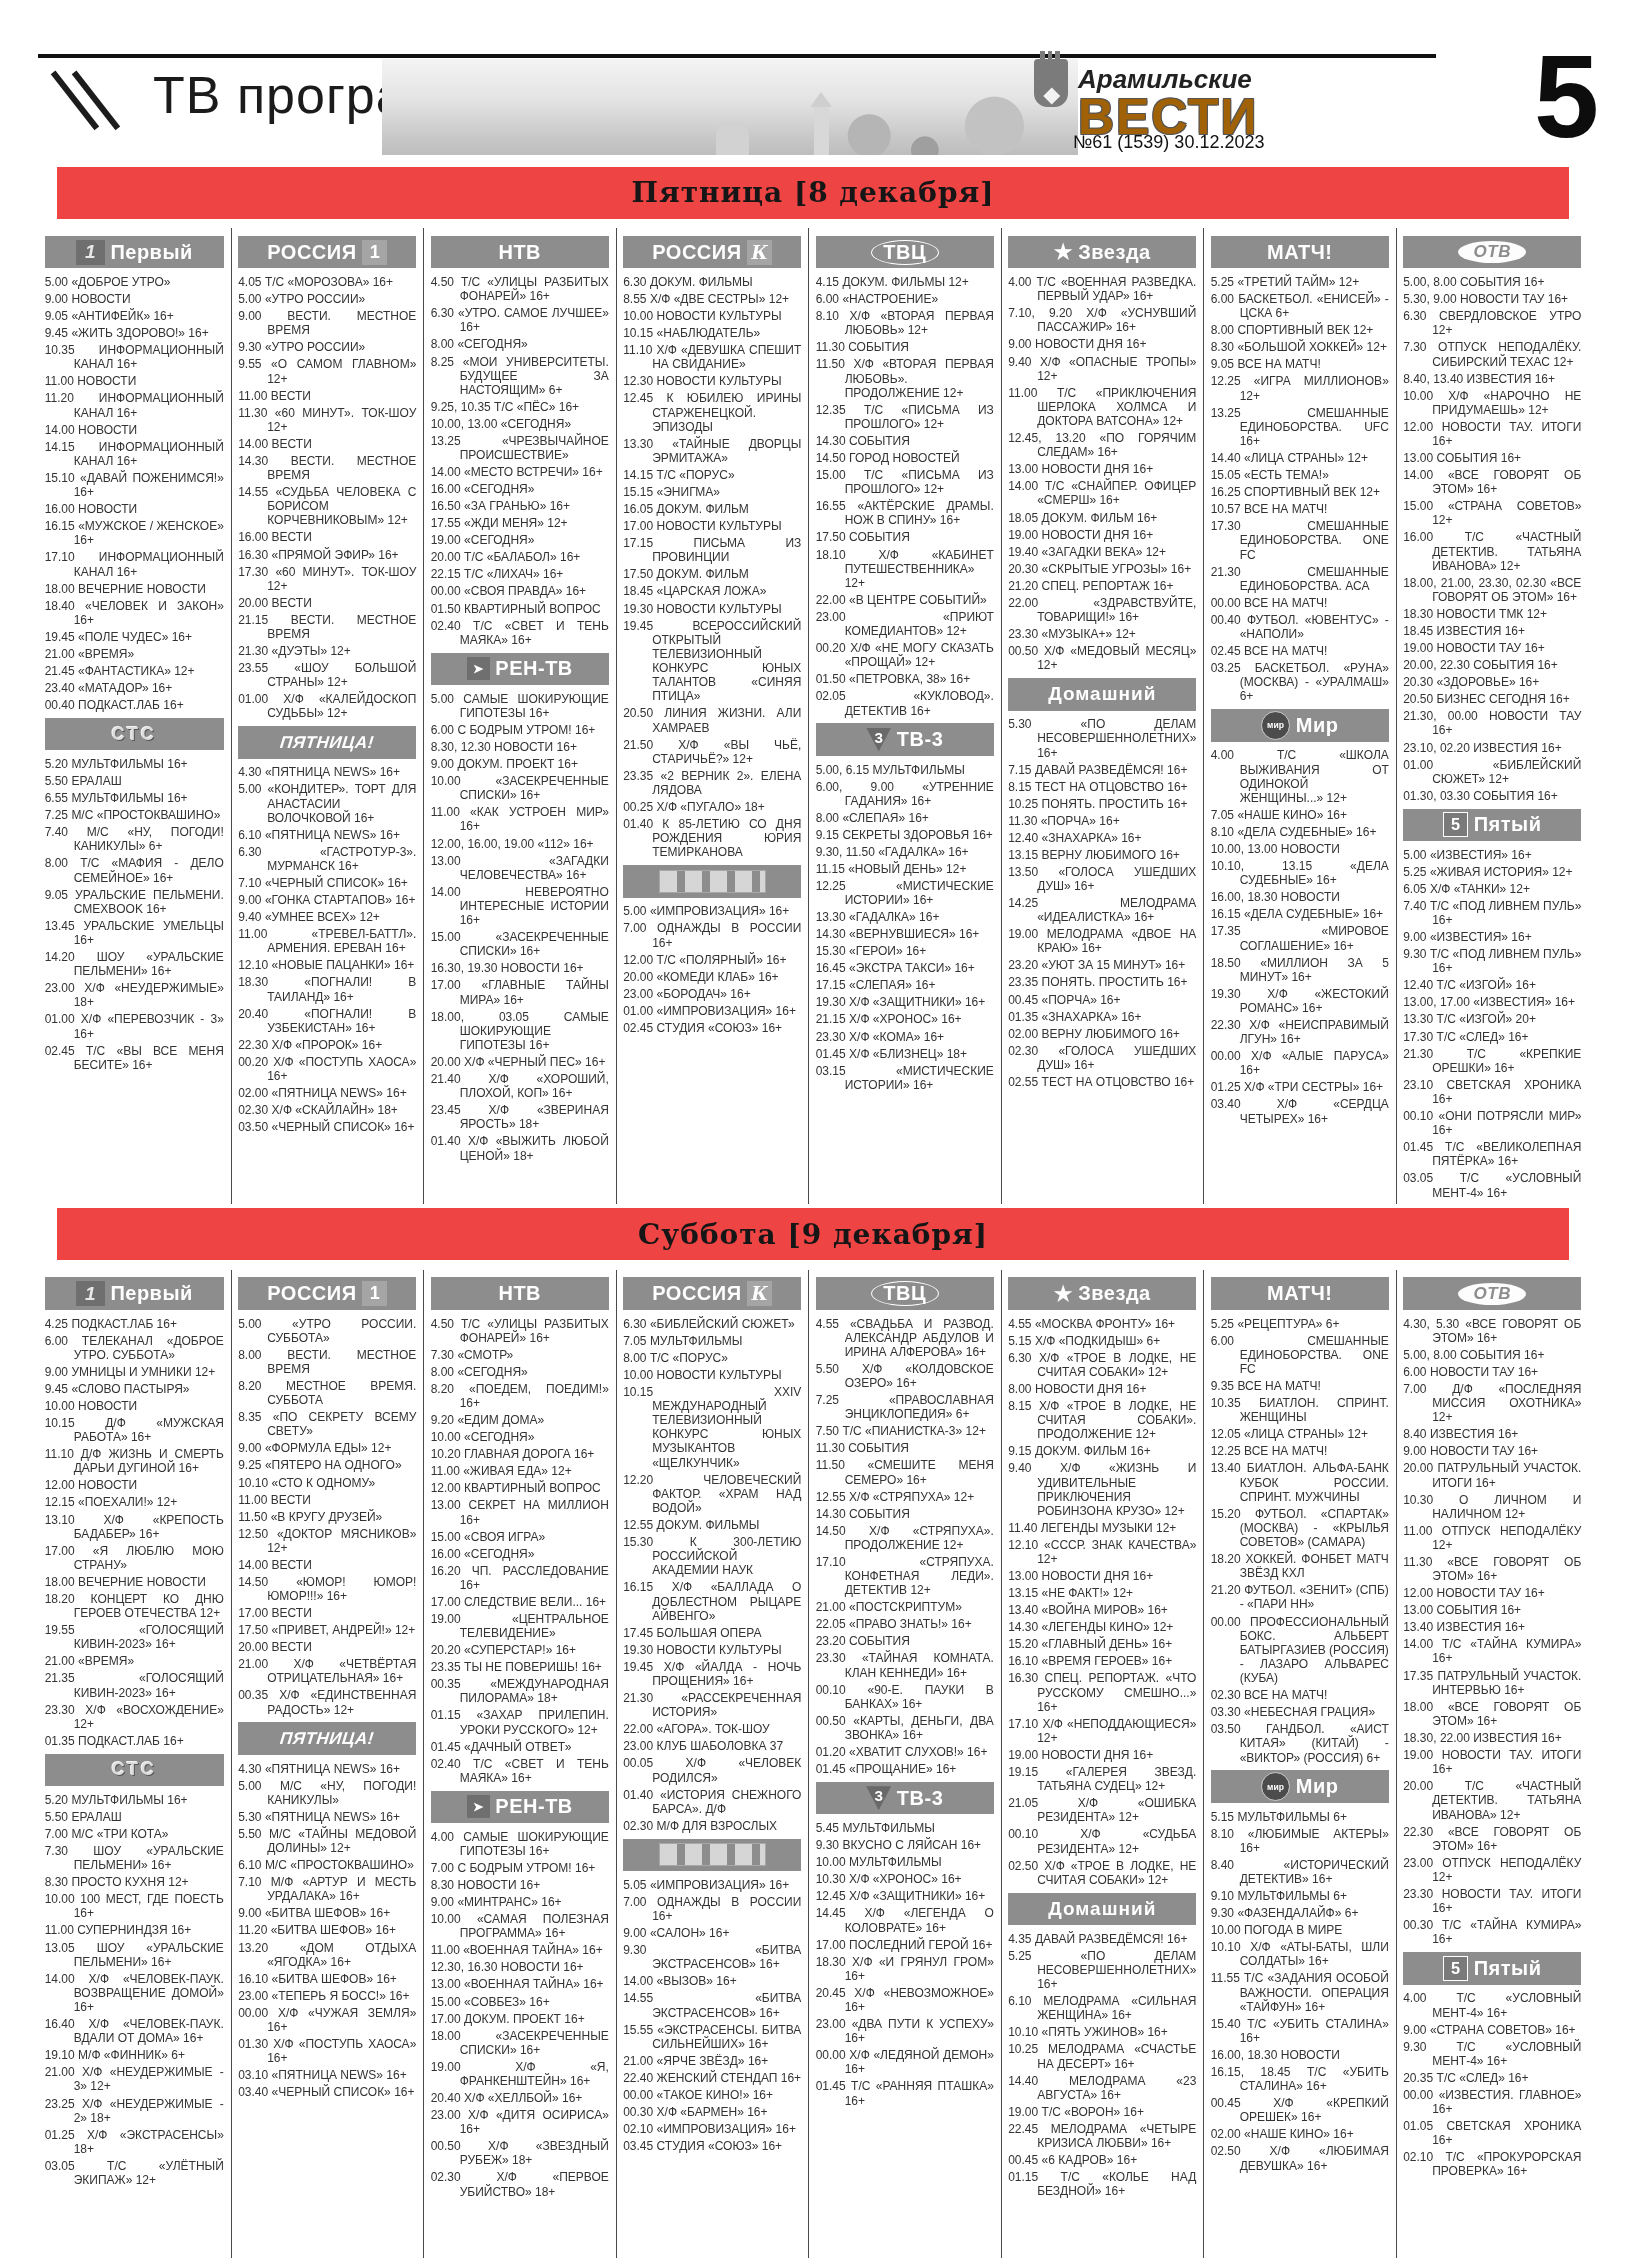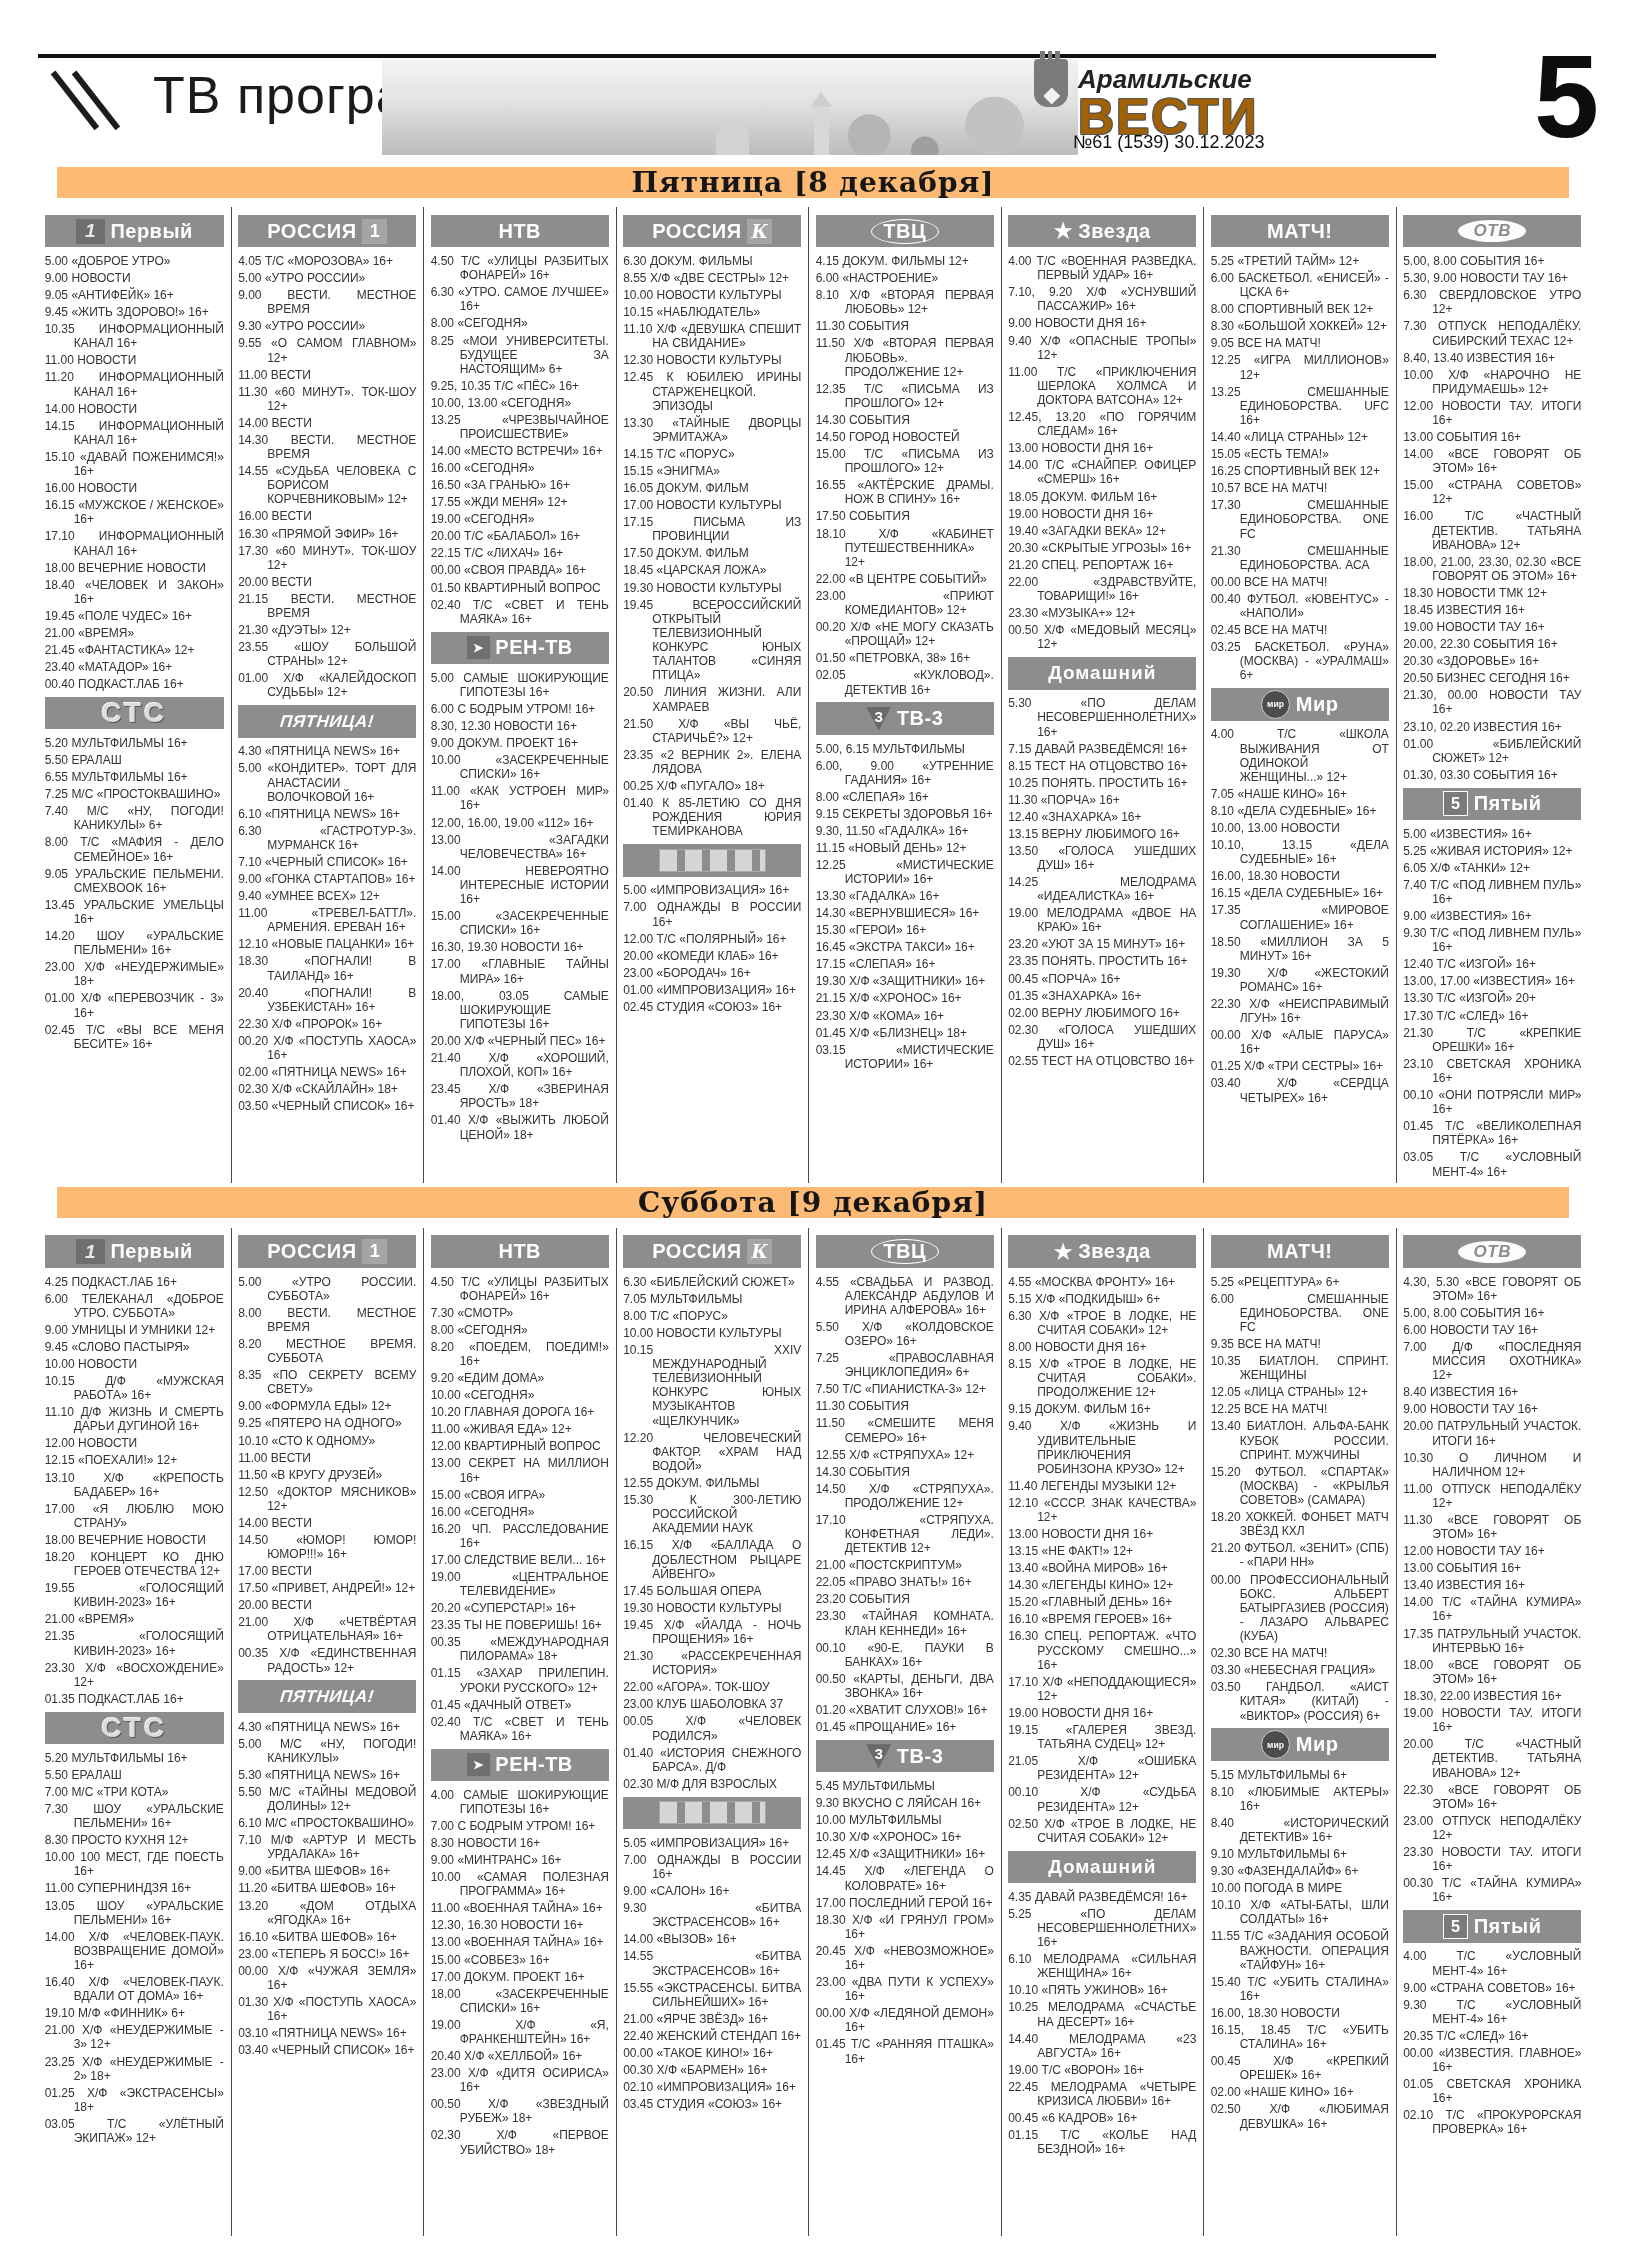--- a/index.html
+++ b/index.html
@@ -28,39 +28,39 @@
   .emblem:before{content:"";position:absolute;left:5.7px;top:-7.6px;width:23px;height:7.6px;
       background:repeating-linear-gradient(90deg,#7b7b7b 0 4.8px,rgba(0,0,0,0) 4.8px 7.6px);}
   .emblem:after{content:"";position:absolute;left:11.5px;bottom:5.7px;width:11.5px;height:11.5px;background:#f2f2f2;transform:rotate(45deg);}
   .brand{position:absolute;left:1078px;top:66px;line-height:1;}
   .brand-line1{font-size:26px;font-weight:700;font-style:italic;color:#222;}
   .brand-line2{font-size:50px;font-weight:700;color:#a16207;letter-spacing:1.9px;
       text-shadow:-1px -1px 0 #555,1px -1px 0 #555,-1px 1px 0 #555,1px 1px 0 #555;}
   .issue{position:absolute;left:1073px;top:132px;font-size:18px;color:#111;}
   .page-num{position:absolute;right:27px;top:38px;font-size:117px;font-weight:700;color:#0d0d0d;line-height:1;}
   
-  .section-title{margin:5.7px 57px 9.6px;height:31px;background:#fdba74;display:flex;align-items:center;justify-content:center;
+  .section-title{margin:5.7px 57px 9.6px;height:52px;background:#ef4444;display:flex;align-items:center;justify-content:center;
       font-family:"DejaVu Serif",serif;font-size:28px;font-weight:700;color:#161616;letter-spacing:1px;}
   .columns{display:grid;grid-template-columns:repeat(8,1fr);padding:0 38px;align-items:start;}
   .col{padding:1.9px 6.7px 0 6.7px;border-left:1px solid #4a4a4a;min-height:100%;}
   .col:first-child{border-left:none;}
   .sec-fri .columns{min-height:960px;}
   .sec-sat .columns{min-height:1006px;}
   
   .chbar{background:#8d8d8d;color:#fff;height:32.5px;margin:5.7px 0 6.7px;display:flex;align-items:center;
       justify-content:center;gap:5.7px;font-weight:700;font-size:20px;overflow:hidden;white-space:nowrap;}
   .ch-label{letter-spacing:0.5px;}
   .ch-icon{display:inline-flex;align-items:center;justify-content:center;}
   .chbar-pervyi .ch-icon{width:29px;height:25px;background:#6f6f6f;color:#e8e8e8;font-style:italic;font-size:19px;}
   .chbar-rossiya1 .ch-icon,.chbar-rossiyak .ch-icon{width:25px;height:25px;background:#a5a5a5;color:#fff;font-size:18px;}
   .chbar-rossiyak .ch-icon{font-family:"DejaVu Serif",serif;font-style:italic;}
   .chbar-tvc .ch-label{border:1.9px solid #fff;border-radius:50%;padding:0 11.5px;line-height:23px;}
   .chbar-zvezda .ch-icon{font-size:21px;}
   .chbar-otv .ch-label{background:#fdfdfd;color:#8d8d8d;border-radius:50%;padding:1px 15.3px;font-style:italic;font-size:17px;text-align:right;}
-  .chbar-sts .ch-label{color:#dcdcdc;text-shadow:1px 1px 0 #565656,-1px -1px 0 #f4f4f4;font-size:28px;letter-spacing:2.9px;text-align:center;}
+  .chbar-sts .ch-label{color:#dcdcdc;text-shadow:1px 1px 0 #565656,-1px -1px 0 #f4f4f4;font-size:18px;letter-spacing:2.9px;text-align:center;}
   .chbar-pyatnitsa .ch-label{font-style:italic;transform:skew(-6deg);font-size:17px;}
   .chbar-rentv .ch-icon{width:23px;height:23px;background:#6f6f6f;color:#fff;font-size:12.4px;}
   .chbar-tnt .ch-icon{width:105px;height:21px;
       background:repeating-linear-gradient(90deg,#d6d6d6 0 17px,#8d8d8d 17px 25px);border:1.9px solid #a8a8a8;}
   .chbar-tv3 .ch-icon{width:25px;height:23px;background:#696969;color:#fff;font-size:15.3px;
       clip-path:polygon(0 0,100% 0,50% 100%);align-items:flex-start;padding-top:1px;}
   .chbar-domashniy .ch-label{font-size:19px;letter-spacing:1px;}
   .chbar-mir .ch-icon{width:27px;height:27px;border-radius:50%;background:#4c4c4c;color:#fff;font-size:8.6px;border:1.9px solid #cfcfcf;}
   .chbar-pyatyi .ch-icon{width:23px;height:23px;border:1.9px solid #fff;background:#7a7a7a;color:#fff;font-size:16.3px;}
   

